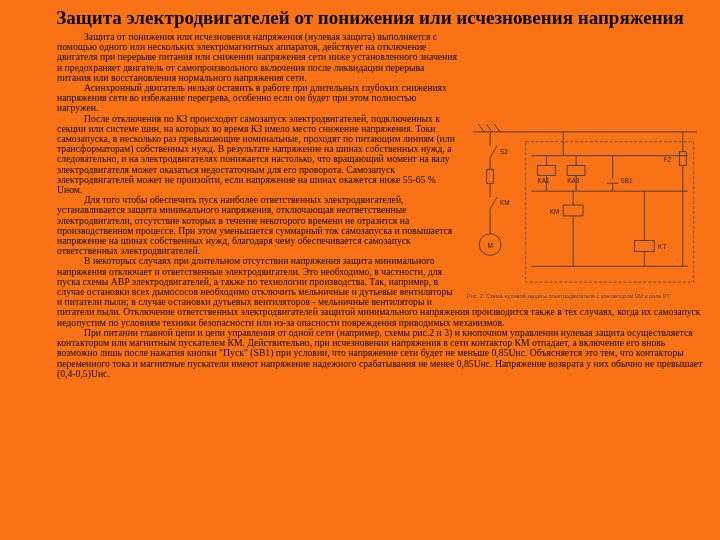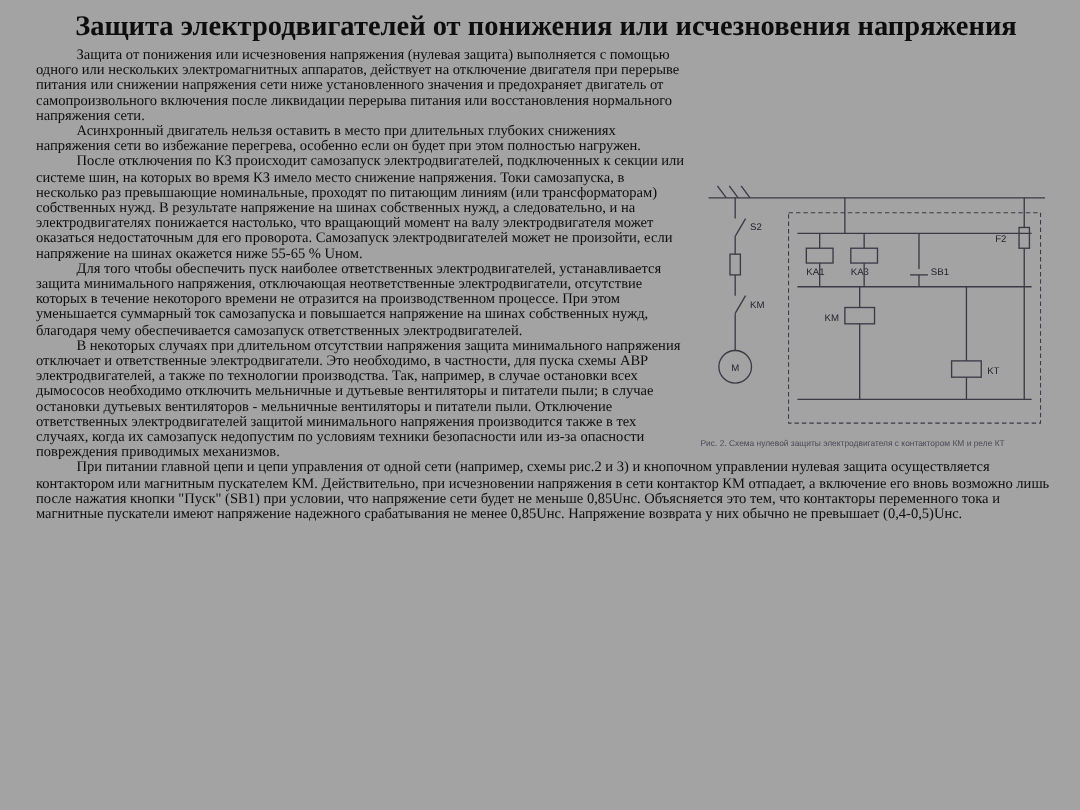--- a/index.html
+++ b/index.html
@@ -1,40 +1,41 @@
 <!DOCTYPE html>
 <html><head>
 <meta charset="utf-8">
 <style>
   * { margin: 0; padding: 0; box-sizing: border-box; }
   html, body { width: 720px; height: 540px; background: #ffffff; }
   .page {
     width: 720px; height: 540px;
-    background: #a3a3a3;
-    padding: 6px 16px 6px 24px;
+    background: #f97316;
+    padding: 6px 16px 6px 36px;
     overflow: hidden;
     font-family: "Liberation Serif", serif;
     color: #0d0d0d;
   }
   .title {
     font-family: "Liberation Serif", serif;
     font-size: 19px;
     font-weight: bold;
     text-align: center;
     line-height: 23px;
     margin-bottom: 3px;
     white-space: nowrap;
   }
   .content {
     font-size: 9.7px;
     line-height: 10.2px;
     text-align: left;
   }
   .content p {
     text-indent: 27px;
+    margin-left: 21px;
   }
   .diagram-float {
     float: right;
     width: 237px;
     margin-left: 10px;
     margin-bottom: 2px;
     padding-top: 90px;
   }
   .diagram-float svg {
     display: block;
@@ -137,20 +138,20 @@
         <text x="192" y="129">KT</text>
         <line x1="178" y1="131" x2="178" y2="146"></line>
 
         <line x1="64" y1="146" x2="222" y2="146"></line>
         <line x1="217" y1="70" x2="217" y2="146"></line>
       </svg>
       <div class="diagram-caption">Рис. 2. Схема нулевой защиты электродвигателя с контактором КМ и реле КТ</div>
     </div>
 
     <p>Защита от понижения или исчезновения напряжения (нулевая защита) выполняется с помощью одного или нескольких электромагнитных аппаратов, действует на отключение двигателя при перерыве питания или снижении напряжения сети ниже установленного значения и предохраняет двигатель от самопроизвольного включения после ликвидации перерыва питания или восстановления нормального напряжения сети.</p>
-    <p>Асинхронный двигатель нельзя оставить в место при длительных глубоких снижениях напряжения сети во избежание перегрева, особенно если он будет при этом полностью нагружен.</p>
+    <p>Асинхронный двигатель нельзя оставить в работе при длительных глубоких снижениях напряжения сети во избежание перегрева, особенно если он будет при этом полностью нагружен.</p>
     <p>После отключения по КЗ происходит самозапуск электродвигателей, подключенных к секции или системе шин, на которых во время КЗ имело место снижение напряжения. Токи самозапуска, в несколько раз превышающие номинальные, проходят по питающим линиям (или трансформаторам) собственных нужд. В результате напряжение на шинах собственных нужд, а следовательно, и на электродвигателях понижается настолько, что вращающий момент на валу электродвигателя может оказаться недостаточным для его проворота. Самозапуск электродвигателей может не произойти, если напряжение на шинах окажется ниже 55-65 % Uном.</p>
     <p>Для того чтобы обеспечить пуск наиболее ответственных электродвигателей, устанавливается защита минимального напряжения, отключающая неответственные электродвигатели, отсутствие которых в течение некоторого времени не отразится на производственном процессе. При этом уменьшается суммарный ток самозапуска и повышается напряжение на шинах собственных нужд, благодаря чему обеспечивается самозапуск ответственных электродвигателей.</p>
     <p>В некоторых случаях при длительном отсутствии напряжения защита минимального напряжения отключает и ответственные электродвигатели. Это необходимо, в частности, для пуска схемы АВР электродвигателей, а также по технологии производства. Так, например, в случае остановки всех дымососов необходимо отключить мельничные и дутьевые вентиляторы и питатели пыли; в случае остановки дутьевых вентиляторов - мельничные вентиляторы и питатели пыли. Отключение ответственных электродвигателей защитой минимального напряжения производится также в тех случаях, когда их самозапуск недопустим по условиям техники безопасности или из-за опасности повреждения приводимых механизмов.</p>
     <p>При питании главной цепи и цепи управления от одной сети (например, схемы рис.2 и 3) и кнопочном управлении нулевая защита осуществляется контактором или магнитным пускателем КМ. Действительно, при исчезновении напряжения в сети контактор КМ отпадает, а включение его вновь возможно лишь после нажатия кнопки "Пуск" (SB1) при условии, что напряжение сети будет не меньше 0,85Uнс. Объясняется это тем, что контакторы переменного тока и магнитные пускатели имеют напряжение надежного срабатывания не менее 0,85Uнс. Напряжение возврата у них обычно не превышает (0,4-0,5)Uнс.</p>
 
   </div>
 </div>
 
 </body></html>

